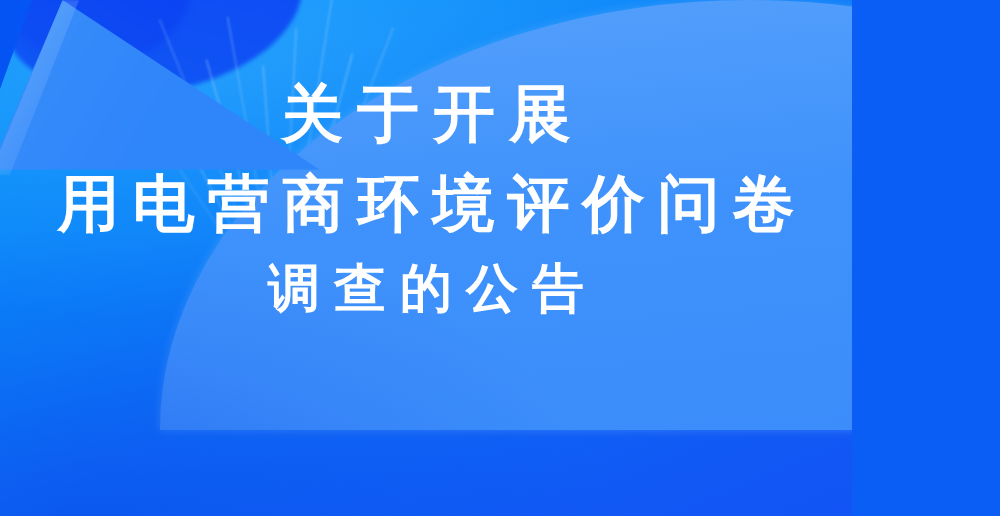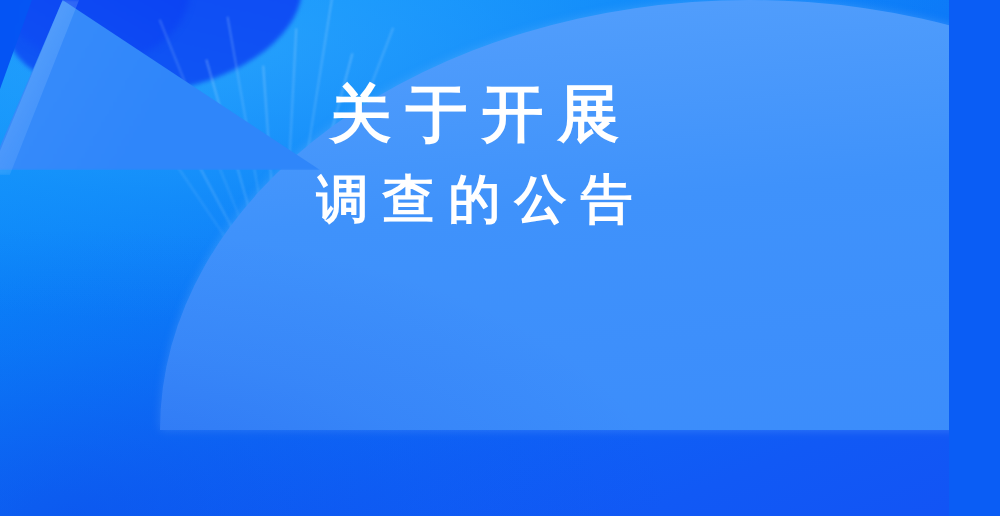--- a/index.html
+++ b/index.html
@@ -2,24 +2,24 @@
 <html><head>
 <meta charset="utf-8">
 <style>
   html, body {
     margin: 0;
     padding: 0;
     background: #0a5df5;
   }
   #banner {
     position: relative;
-    width: 949px;
+    width: 852px;
     height: 516px;
     overflow: hidden;
-    font-family: Liberation Sans, sans-serif;
+    font-family: Liberation Serif, serif;
     background: #0b86f9;
   }
 
   
   .layer {
     position: absolute;
     inset: 0;
     pointer-events: none;
   }
 
@@ -202,16 +202,17 @@
 
   <div class="layer wave-right-soft"></div>
   <div class="layer wave-right"></div>
 
   <div class="layer bg-vignette"></div>
   <div class="layer wedge-left"></div>
   <div class="layer wedge-left-edge"></div>
 
   <div class="title-block">
     <span class="title-line title-line-1">关于开展</span>
+    <span class="title-line title-line-2">用电营商环境评价问卷</span>
     <span class="title-line title-line-3">调查的公告</span>
   </div>
 
 </div>
 
 </body></html>

